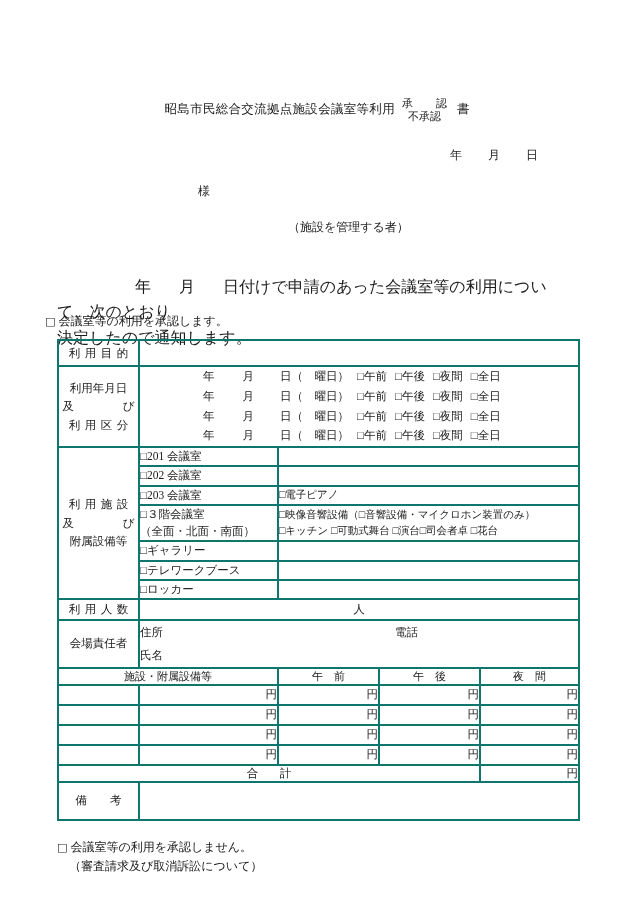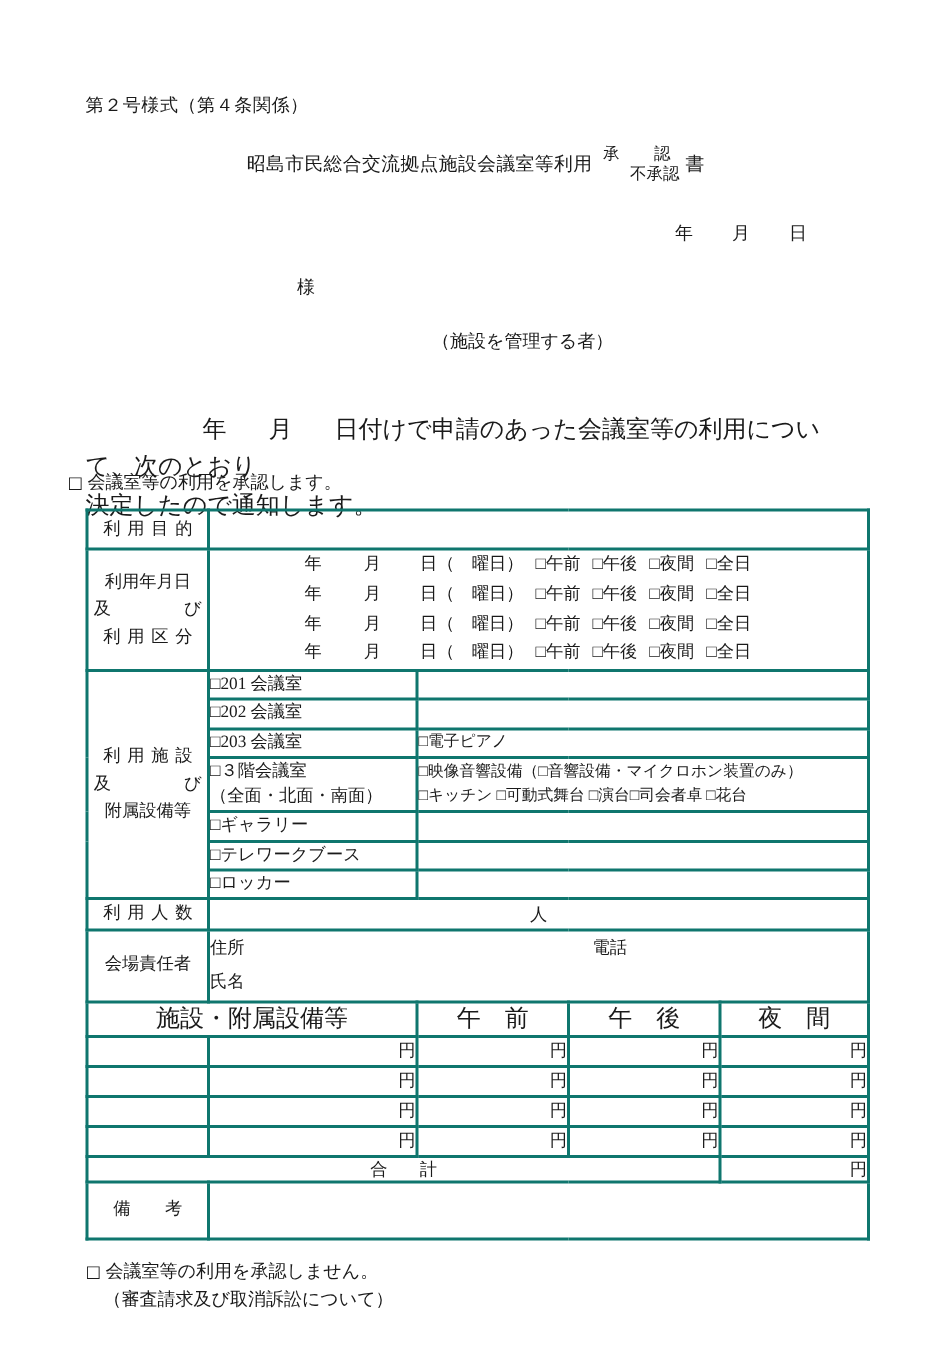--- a/index.html
+++ b/index.html
@@ -47,21 +47,20 @@
     letter-spacing: 0.3px;
   }
   .doc-title .stacked {
     display: inline-flex;
     flex-direction: column;
     justify-content: center;
     line-height: 1.18;
     font-size: 11px;
     margin: 0 1px;
     text-align: center;
-    align-items: flex-end;
   }
   .doc-title .stacked .st-top { letter-spacing: 6px; padding-left: 6px; }
   .doc-title .stacked .st-bot { letter-spacing: 0px; }
   .doc-title .tail {
     font-size: 12.5px;
     align-self: center;
     margin-left: 3px;
   }
 
   .date-line {
@@ -181,21 +180,21 @@
 
   .mgr-cell {
     padding: 4px 6px 5px 6px;
     line-height: 2.0;
   }
   .mgr-cell .tel { display: inline-block; margin-left: 232px; }
 
   .hdr-cell {
     text-align: center;
     padding: 3px 4px;
-    font-size: 16px;
+    font-size: 11px;
     white-space: nowrap;
   }
 
   .total-cell {
     position: relative;
     padding: 3px 6px;
     text-align: center;
     font-size: 11.5px;
   }
   .total-cell .tl { letter-spacing: 5px; padding-left: 5px; }
@@ -212,21 +211,20 @@
     white-space: nowrap;
   }
   .footer .l2 { padding-left: 28px; }
   .footer .l3 { padding-left: 12px; text-align: right; }
 </style>
 </head>
 <body>
 
 <div class="page">
 
-  <div class="form-no">第２号様式（第４条関係）</div>
 
   <div class="doc-title">
     <span class="main-title">昭島市民総合交流拠点施設会議室等利用</span>
     <span class="stacked">
       <span class="st-top">承　認</span>
       <span class="st-bot">不承認</span>
     </span>
     <span class="tail">書</span>
   </div>
 

